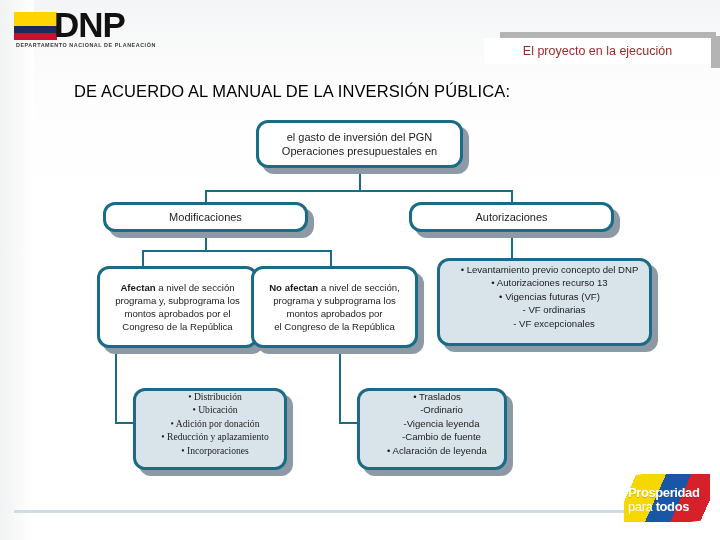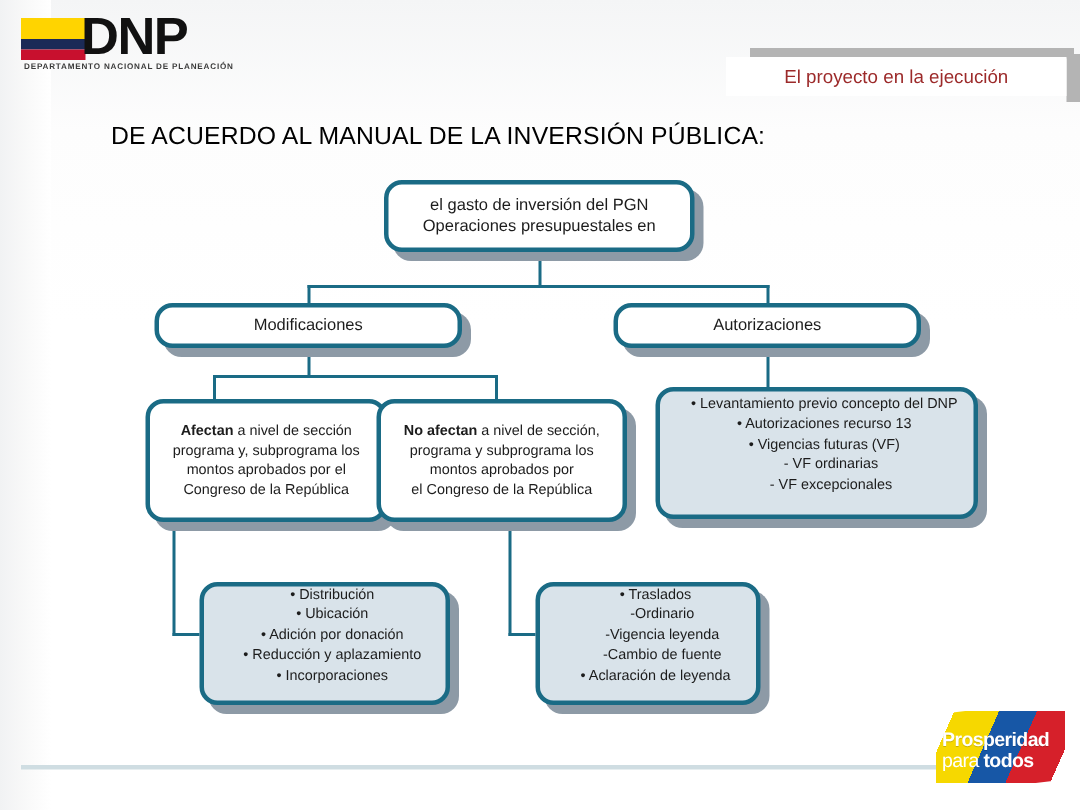--- a/index.html
+++ b/index.html
@@ -216,21 +216,21 @@
       <div class="shadow"></div>
       <div class="body">
         <div class="ln">• Levantamiento previo concepto del DNP</div>
         <div class="ln">• Autorizaciones recurso 13</div>
         <div class="ln">• Vigencias futuras (VF)</div>
         <div class="ln sub">- VF ordinarias</div>
         <div class="ln sub">- VF excepcionales</div>
       </div>
     </div>
 
-    <div class="node listnode tinted" style="left:133px;top:388px;width:167px;height:82px;">
+    <div class="node listnode tinted" style="left:133px;top:388px;width:154px;height:82px;font-family:Liberation Serif, serif;">
       <div class="shadow"></div>
       <div class="body">
         <div class="ln">• Distribución</div>
         <div class="ln">• Ubicación</div>
         <div class="ln">• Adición por donación</div>
         <div class="ln">• Reducción y aplazamiento</div>
         <div class="ln">• Incorporaciones</div>
       </div>
     </div>
 

